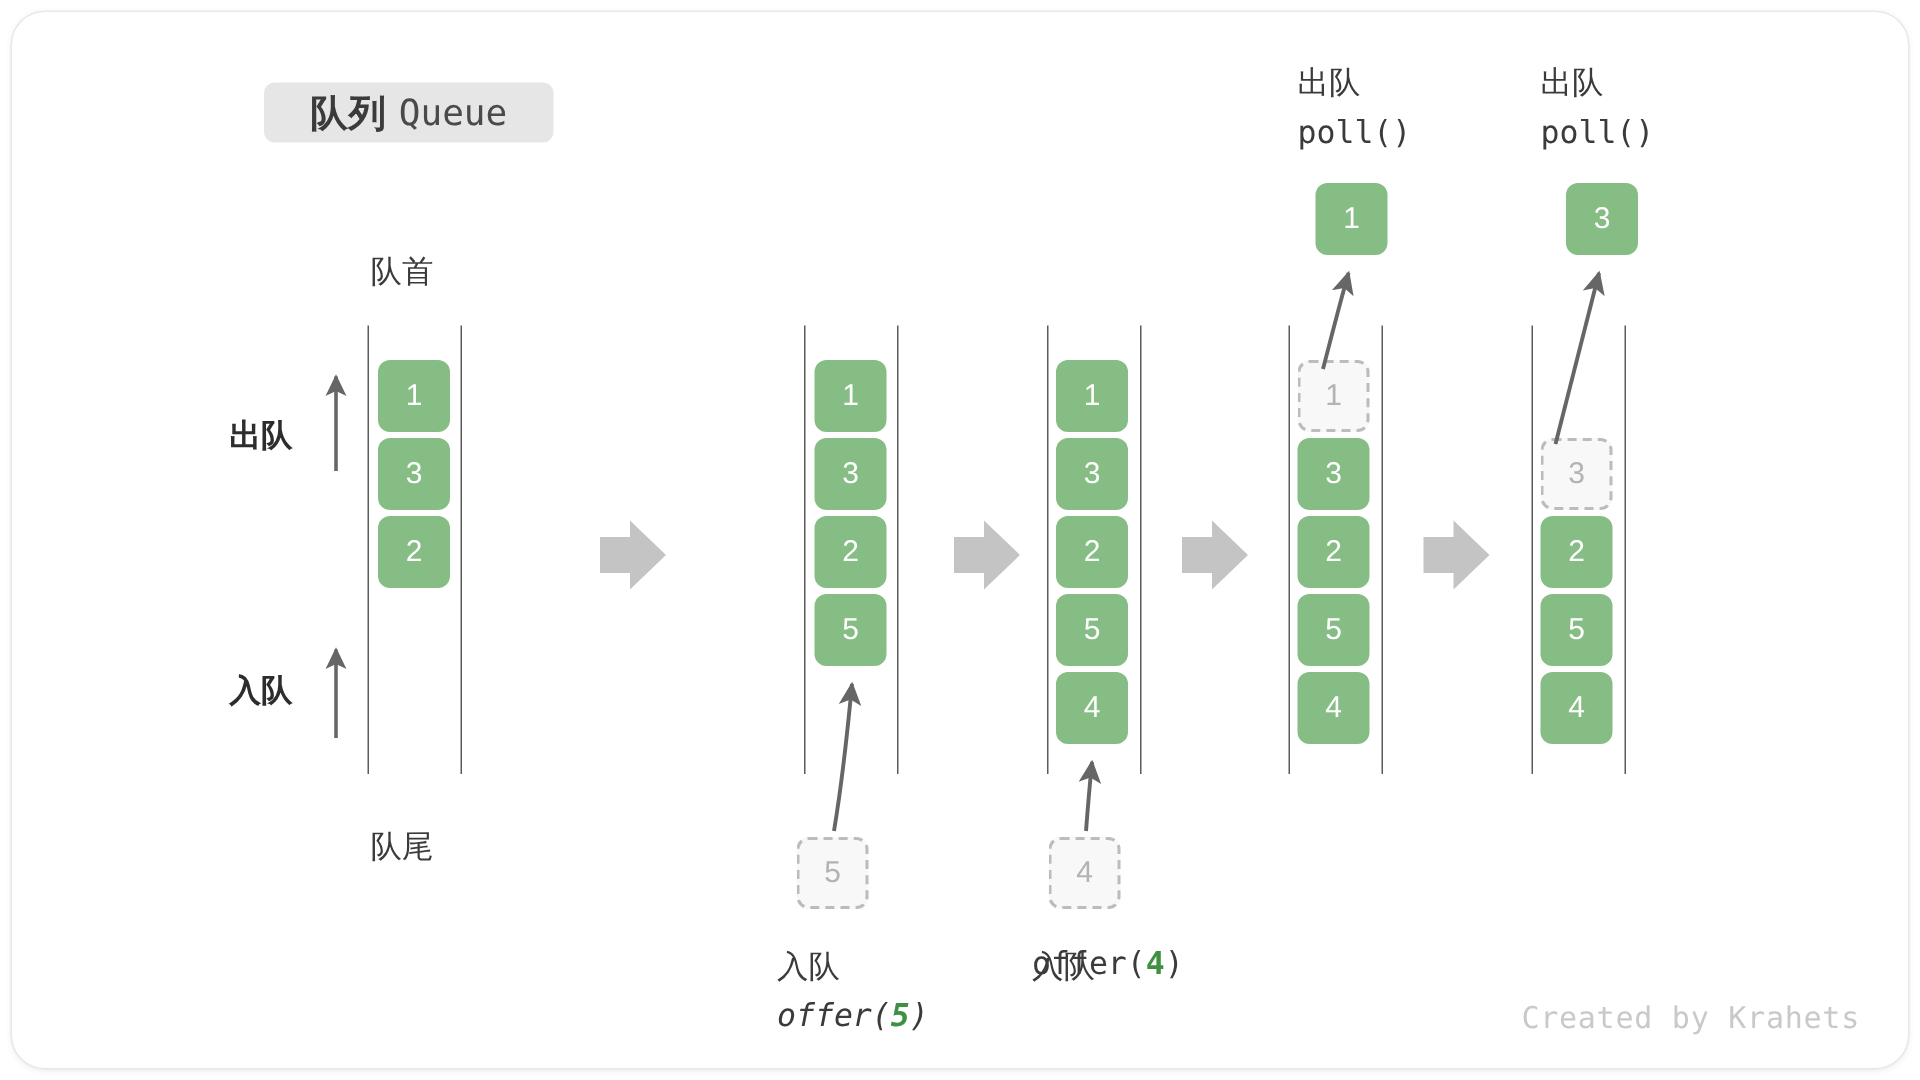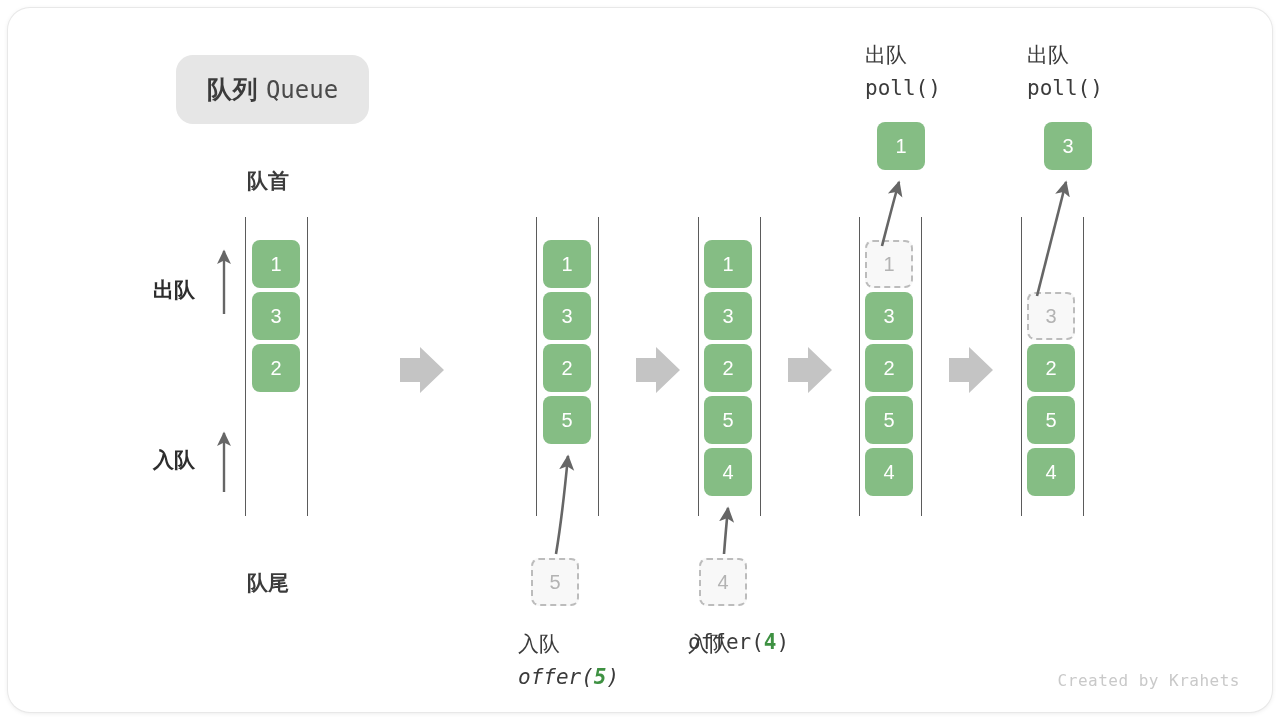--- a/index.html
+++ b/index.html
@@ -26,23 +26,23 @@
     box-shadow: 0 0 0 1px #e8e8e8, 0 1px 5px rgba(0,0,0,0.10);
     box-sizing: border-box;
   }
 
   
   .title-chip {
     position: absolute;
     left: 168px;
     top: 47px;
     width: 193px;
-    height: 69px;
+    height: 40px;
     background: #e6e6e6;
-    border-radius: 17px;
+    border-radius: 7px;
     display: flex;
     align-items: center;
     justify-content: center;
     gap: 8px;
   }
   .title-cn {
     font-size: 25px;
     font-weight: bold;
     color: #3b3b3b;
     letter-spacing: 0.5px;
@@ -54,21 +54,21 @@
   }
 
   
   .lbl {
     position: absolute;
     color: #333333;
     white-space: pre;
   }
   .lbl-head {
     font-size: 21px;
-    font-weight: bold;
+    font-weight: normal;
     color: #3b3b3b;
   }
   .lbl-side {
     font-size: 21px;
     font-weight: bold;
     color: #2d2d2d;
   }
   .op-cn {
     font-size: 21px;
     color: #3b3b3b;
@@ -115,38 +115,38 @@
     width: 1280px;
     height: 720px;
     pointer-events: none;
   }
 
   .credit {
     position: absolute;
     right: 32px;
     bottom: 22px;
     font-family: "DejaVu Sans Mono", "Liberation Mono", monospace;
-    font-size: 16px;
+    font-size: 20px;
     color: #c9c9c9;
     letter-spacing: 0.5px;
   }
 </style>
 </head>
 <body>
 
 <div id="stage">
   <div class="card">
 
     <div class="title-chip">
       <span class="title-cn">队列</span>
       <span class="title-en">Queue</span>
     </div>
 
     <div class="lbl lbl-head" style="left:239px; top:159px;">队首</div>
-    <div class="lbl lbl-head" style="left:239px; top:542px;margin-top:19px;">队尾</div>
+    <div class="lbl lbl-head" style="left:239px; top:542px;">队尾</div>
 
     <div class="lbl lbl-side" style="left:145px; top:268px;">出队</div>
     <div class="lbl lbl-side" style="left:145px; top:438px;">入队</div>
 
     <div class="rail" style="left:237px; top:209px; height:299px;"></div>
     <div class="rail" style="left:299px; top:209px; height:299px;"></div>
     <div class="box" style="left:244px; top:232px;">1</div>
     <div class="box" style="left:244px; top:284px;">3</div>
     <div class="box" style="left:244px; top:336px;">2</div>
 

